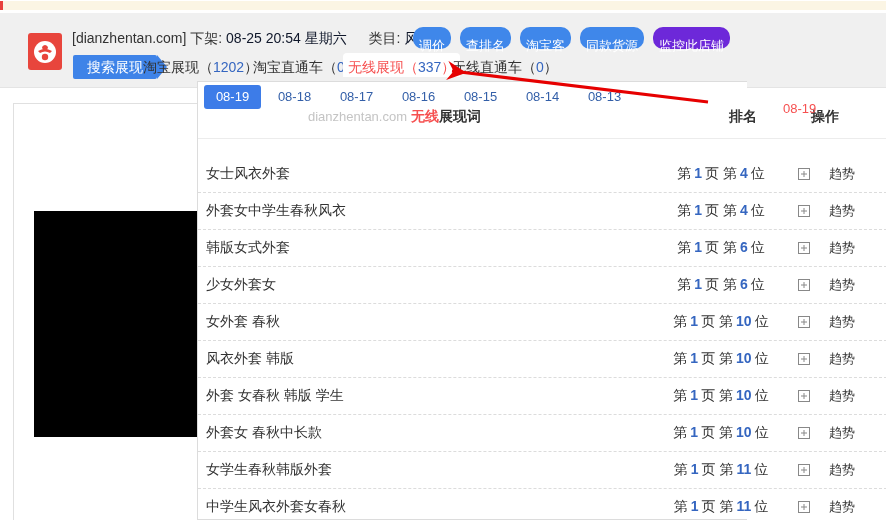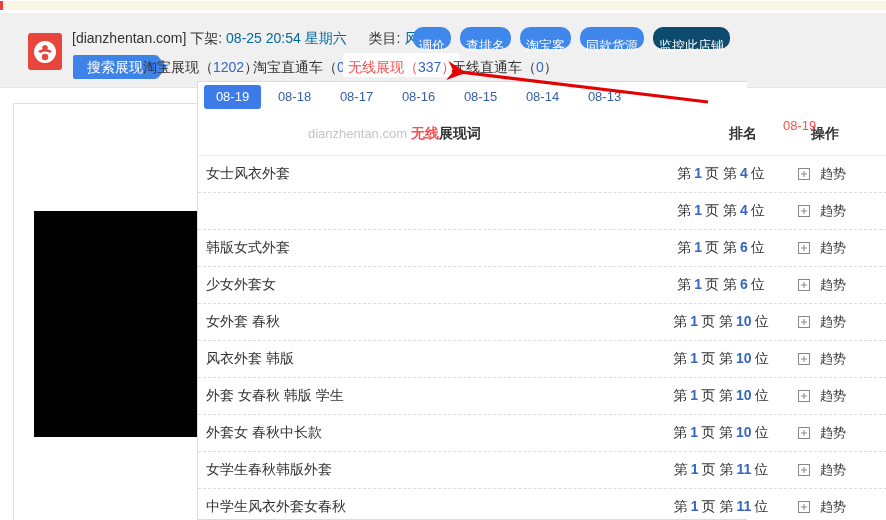--- a/index.html
+++ b/index.html
@@ -9,26 +9,26 @@
     background:#fff; font-family:"Liberation Sans","DejaVu Sans",sans-serif;
     font-size:14px; color:#333;
   }
   
   .notice-bar { position:absolute; left:0; top:1px; width:886px; height:9px; background:#fbf5e4; }
   .notice-cap { position:absolute; left:0; top:1px; width:3px; height:9px; background:#e8413c; }
   
   .app-header { position:absolute; left:0; top:13px; width:886px; height:75px; background:#f0f0f0; border-bottom:1px solid #e4e4e4; }
   .avatar { position:absolute; left:28px; top:20px; width:34px; height:37px; background:#e8453c; border-radius:3px; display:flex; align-items:center; justify-content:center; }
   .info-row { position:absolute; left:72px; top:14px; height:22px; line-height:22px; white-space:nowrap; }
-  .info-row .red { color:#0369a1; }
+  .info-row .red { color:#0f172a; }
   .info-row .cat-label { margin-left:18px; }
   .btn-group { position:absolute; left:413px; top:14px; display:flex; gap:9px; }
   .hbtn { display:inline-block; height:22px; line-height:22px; padding:8px 6px; border-radius:10px;
     background:#3f87ea; color:#fff; font-size:13px; border:none; cursor:pointer; white-space:nowrap; }
-  .hbtn.green { background:#0c4a6e; }
+  .hbtn.green { background:#6d28d9; }
   
   .shop-tabs { position:absolute; left:0; top:42px; width:886px; height:40px; }
   .shop-tab { position:absolute; top:0; height:24px; line-height:24px; white-space:nowrap; cursor:pointer; }
   .shop-tab .count { color:#3566c0;margin-top:41px; }
   div.shop-tab:nth-of-type(1) { left:73px; }
   div.shop-tab:nth-of-type(2) { left:143px; }
   div.shop-tab:nth-of-type(3) { left:253px; }
   div.shop-tab:nth-of-type(4) { left:343px; }
   div.shop-tab:nth-of-type(5) { left:452px; }
   .shop-tab.primary { background:#3e83e8; color:#ffffff; padding:0 14px; border-radius:2px;text-align:right; }
@@ -37,34 +37,34 @@
   .shop-tab.active-red { color:#f65050; background:#fff; top:-2px; padding:2px 5px 0; border-radius:4px 4px 0 0; }
   
   .left-panel { position:absolute; left:13px; top:103px; width:300px; height:430px; background:#fff; border:1px solid #e0e0e0; }
   .product-image { position:absolute; left:34px; top:211px; width:163px; height:226px; background:#000; }
   
   .kw-panel { position:absolute; left:197px; top:81px; width:550px; height:439px; background:#fff;
     border:1px solid #dcdcdc; border-right:none; }
   .date-tabs { position:absolute; left:6px; top:3px; display:flex; gap:5px; }
   .date-tab { width:57px; height:24px; line-height:24px; text-align:center; font-size:13px; color:#335fa8; cursor:pointer; }
   .date-tab.selected { background:#3d7ce8; color:#fff; border-radius:3px; }
-  .table-head { position:absolute; left:0; top:32px; width:689px; height:42px; border-bottom:1px solid #ececec;text-align:center; }
+  .table-head { position:absolute; left:0; top:15px; width:689px; height:42px; border-bottom:1px solid #ececec;text-align:center; }
   .tbl-title { position:absolute; left:110px; top:11px; white-space:nowrap; }
   .tbl-title .wm { color:#c4c4c4; font-size:13px; }
   .tbl-title .hl { color:#f65050; font-weight:bold; }
   .tbl-title .rest { color:#333; font-weight:bold; }
   .rank-head { position:absolute; left:531px; top:11px; font-weight:bold; }
   .op-head { position:absolute; left:613px; top:11px; font-weight:bold; }
   .date-overlay { position:absolute; left:585px; top:4px; color:#f65050; font-size:13px; z-index:2; }
   .kw-rows { position:absolute; left:0; top:74px; width:689px; }
   .kw-row { position:relative; height:37px; border-bottom:1px dashed #dcdcdc; }
   .kw-text { position:absolute; left:8px; top:9px; white-space:nowrap; }
   .rank-cell { position:absolute; left:453px; top:9px; width:140px; text-align:center; white-space:nowrap; }
   .rank-cell .num { color:#3566c0; font-weight:bold; margin:0 3px; }
-  .trend-btn { position:absolute; left:600px; top:9px; display:flex; align-items:center; gap:10px; cursor:pointer; font-size:13px; color:#333; white-space:nowrap; }
+  .trend-btn { position:absolute; left:600px; top:9px; display:flex; align-items:center; gap:19px; cursor:pointer; font-size:13px; color:#333; white-space:nowrap; }
   
   .anno { position:absolute; left:0; top:0; width:886px; height:520px; pointer-events:none; z-index:50; }
 </style>
 </head>
 <body>
 
 <div id="screen">
 
   <div class="notice-bar"></div>
   <div class="notice-cap"></div>
@@ -164,20 +164,21 @@
             <svg width="12" height="12" viewBox="0 0 12 12">
               <rect x="0.5" y="0.5" width="11" height="11" fill="none" stroke="#888"></rect>
               <line x1="6" y1="3" x2="6" y2="9" stroke="#888"></line>
               <line x1="3" y1="6" x2="9" y2="6" stroke="#888"></line>
             </svg>
             <span>趋势</span>
           </span>
         </div>
 
         <div class="kw-row">
+          <span class="kw-text">外套女中学生春秋风衣</span>
           <span class="rank-cell"><span>第</span><span class="num">1</span><span>页</span> <span>第</span><span class="num">4</span><span>位</span></span>
           <span class="trend-btn">
             <svg width="12" height="12" viewBox="0 0 12 12">
               <rect x="0.5" y="0.5" width="11" height="11" fill="none" stroke="#888"></rect>
               <line x1="6" y1="3" x2="6" y2="9" stroke="#888"></line>
               <line x1="3" y1="6" x2="9" y2="6" stroke="#888"></line>
             </svg>
             <span>趋势</span>
           </span>
         </div>

